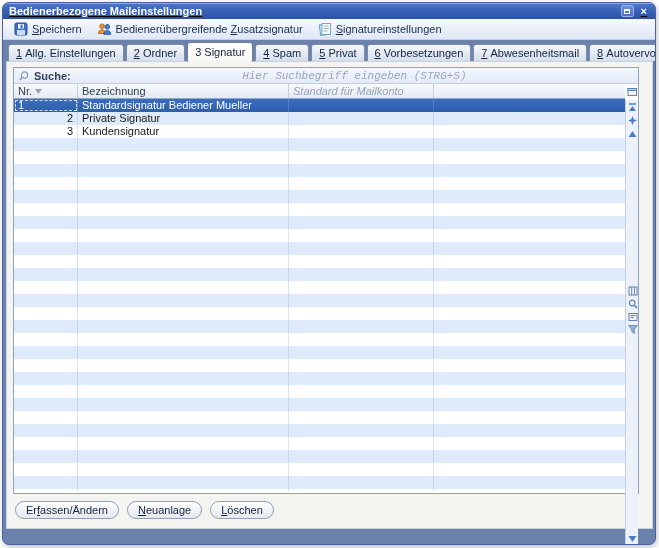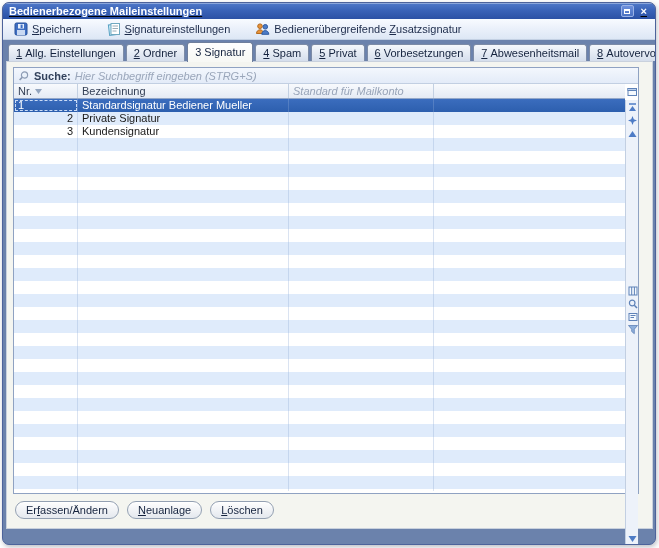--- a/index.html
+++ b/index.html
@@ -15,42 +15,42 @@
   .titlebar{position:absolute;left:0;top:0;right:0;height:16px;display:flex;align-items:center;padding:0 6px;
     background:linear-gradient(180deg,var(--titlebar-top) 0%,#3A63B8 45%,var(--titlebar-bottom) 100%);
     box-shadow:inset 0 1px 0 rgba(255,255,255,.35);text-decoration:underline;}
   .title{flex:1;color:#FFF;font-weight:bold;font-size:11px;white-space:nowrap;}
   .controls{display:flex;align-items:center;gap:5px;}
   .btn-restore{width:13px;height:12px;background:linear-gradient(180deg,#6E90DC,#4A71C2);border:1px solid #9AB2E6;
     border-radius:2px;display:flex;align-items:center;justify-content:center;cursor:default;}
   .restore-glyph{width:6px;height:5px;border:1px solid #FFF;border-top-width:2px;display:block;}
   .btn-close{color:#FFF;font-weight:bold;font-size:11px;line-height:12px;padding:0 2px;cursor:default;}
   
-  .toolbar{position:absolute;top:16px;left:0;right:0;height:21px;display:flex;align-items:center;gap:25px;padding:0 11px;
+  .toolbar{position:absolute;top:16px;left:0;right:0;height:21px;display:flex;align-items:center;gap:15px;padding:0 11px;
     background:linear-gradient(180deg,#F8FBFF 0%,#EAF0FA 50%,#DDE7F5 100%);border-bottom:1px solid #C3D0E3;}
   .tbtn{display:flex;align-items:center;gap:4px;color:#1C2B4A;cursor:default;white-space:nowrap;}
   .tbtn svg{display:block;}
   .u{text-decoration:underline;}
   
   .tabband{position:absolute;top:37px;left:0;right:0;height:21px;display:flex;align-items:flex-end;padding-left:5px;}
   .tab{height:17px;line-height:15px;color:#15233E;background:linear-gradient(180deg,#F5F8FC,#D5DEEC);
     border:1px solid #7C8BA6;border-bottom:none;border-radius:3px 3px 0 0;padding:1px 7px 0 7px;margin-right:2px;
     white-space:nowrap;cursor:default;text-align:center;}
   .tab.active{background:linear-gradient(180deg,#FFFFFF,#F7F8F4);height:20px;line-height:17px;margin-bottom:-1px;
     position:relative;z-index:3;border-color:#6F7F9C;}
   
   .content{position:absolute;top:58px;left:3px;width:647px;height:468px;background:var(--content-bg);
     border:1px solid #C9D1DD;}
   
   .grid{position:absolute;left:6px;top:5px;width:626px;height:427px;background:#FFF;border:1px solid #8FA2C2;}
   .searchrow{height:16px;display:flex;align-items:center;gap:4px;padding:0 4px;
     background:linear-gradient(180deg,#F3F7FD,#E3EBF8);border-bottom:1px solid #C2CFE2;}
   .searchlabel{font-weight:bold;color:#33425C;text-align:center;}
-  .searchinput{flex:1;border:none;outline:none;background:transparent;font-family:Liberation Sans, sans-serif;
-    font-size:11px;font-style:italic;color:#3A4A66;height:14px;}
+  .searchinput{flex:1;border:none;outline:none;background:transparent;font-family:Liberation Mono, monospace;
+    font-size:11px;font-style:italic;color:#3A4A66;height:14px;text-align:center;}
   .searchinput::placeholder{color:#9AA6BA;font-style:italic;}
   .gridmain{position:relative;height:488px;}
   .headrow{height:15px;display:flex;margin-right:13px;border-bottom:1px solid #93A7C8;
     background:linear-gradient(180deg,#F8FAFD,#E4EAF4);}
   .hc{padding:0 4px;line-height:14px;color:#333F55;border-right:1px solid #C3D0E2;display:flex;align-items:center;gap:3px;
     overflow:hidden;white-space:nowrap;cursor:default;}
   .hc-muted{color:#98A4B8;font-style:italic;}
   .c-nr{width:64px;} .c-bez{width:211px;} .c-std{width:145px;} .c-rest{flex:1;border-right:none;}
   .rowsarea{height:392px;margin-right:13px;overflow:hidden;}
   .row{height:13px;display:flex;background:#FFF;cursor:default;}
@@ -91,37 +91,37 @@
     <span class="tbtn">
       <svg width="14" height="14" viewBox="0 0 14 14">
           <rect x="1" y="1" width="12" height="12" rx="1.5" fill="#3E6EC2" stroke="#27509A"></rect>
           <rect x="4" y="2" width="6" height="4.5" fill="#E8F0FC"></rect>
           <rect x="6.6" y="2.6" width="2" height="3.4" fill="#3E6EC2"></rect>
           <rect x="3" y="8" width="8" height="5" fill="#C9D9F2"></rect>
         </svg>
       <span><span class="u">S</span><span>peichern</span></span>
     </span>
     <span class="tbtn">
+      <svg width="15" height="14" viewBox="0 0 15 14">
+          <circle cx="5" cy="4.2" r="2.3" fill="#E8933A" stroke="#B36A1F"></circle>
+          <path d="M1.5 11.5c0-2.2 1.6-3.7 3.5-3.7s3.5 1.5 3.5 3.7z" fill="#E8933A" stroke="#B36A1F"></path>
+          <circle cx="10.3" cy="4.8" r="2.3" fill="#4C7CC8" stroke="#2F5AA0"></circle>
+          <path d="M6.8 12.3c0-2.2 1.6-3.7 3.5-3.7s3.5 1.5 3.5 3.7z" fill="#4C7CC8" stroke="#2F5AA0"></path>
+        </svg>
+      <span><span>Bedienerübergreifende </span><span class="u">Z</span><span>usatzsignatur</span></span>
+    </span>
+    <span class="tbtn">
       <svg width="14" height="14" viewBox="0 0 14 14">
           <rect x="2" y="2.5" width="8.5" height="10.5" fill="#CBEAF6" stroke="#59A2C4" transform="rotate(-7 6 8)"></rect>
           <rect x="4" y="1.5" width="8.5" height="11" fill="#FFFFFF" stroke="#6FA8C0"></rect>
           <line x1="5.5" y1="4" x2="11" y2="4" stroke="#9AACB8"></line>
           <line x1="5.5" y1="6.5" x2="11" y2="6.5" stroke="#9AACB8"></line>
           <line x1="5.5" y1="9" x2="9.5" y2="9" stroke="#9AACB8"></line>
         </svg>
       <span><span class="u">S</span><span>ignatureinstellungen</span></span>
-    </span>
-    <span class="tbtn">
-      <svg width="15" height="14" viewBox="0 0 15 14">
-          <circle cx="5" cy="4.2" r="2.3" fill="#E8933A" stroke="#B36A1F"></circle>
-          <path d="M1.5 11.5c0-2.2 1.6-3.7 3.5-3.7s3.5 1.5 3.5 3.7z" fill="#E8933A" stroke="#B36A1F"></path>
-          <circle cx="10.3" cy="4.8" r="2.3" fill="#4C7CC8" stroke="#2F5AA0"></circle>
-          <path d="M6.8 12.3c0-2.2 1.6-3.7 3.5-3.7s3.5 1.5 3.5 3.7z" fill="#4C7CC8" stroke="#2F5AA0"></path>
-        </svg>
-      <span><span>Bedienerübergreifende </span><span class="u">Z</span><span>usatzsignatur</span></span>
     </span>
   </div>
 
   <div class="tabband">
     <span class="tab"><span class="u">1</span>&nbsp;<span>Allg. Einstellungen</span></span>
     <span class="tab"><span class="u">2</span>&nbsp;<span>Ordner</span></span>
     <span class="tab active"><span>3</span>&nbsp;<span>Signatur</span></span>
     <span class="tab"><span class="u">4</span>&nbsp;<span>Spam</span></span>
     <span class="tab"><span class="u">5</span>&nbsp;<span>Privat</span></span>
     <span class="tab"><span class="u">6</span>&nbsp;<span>Vorbesetzungen</span></span>

